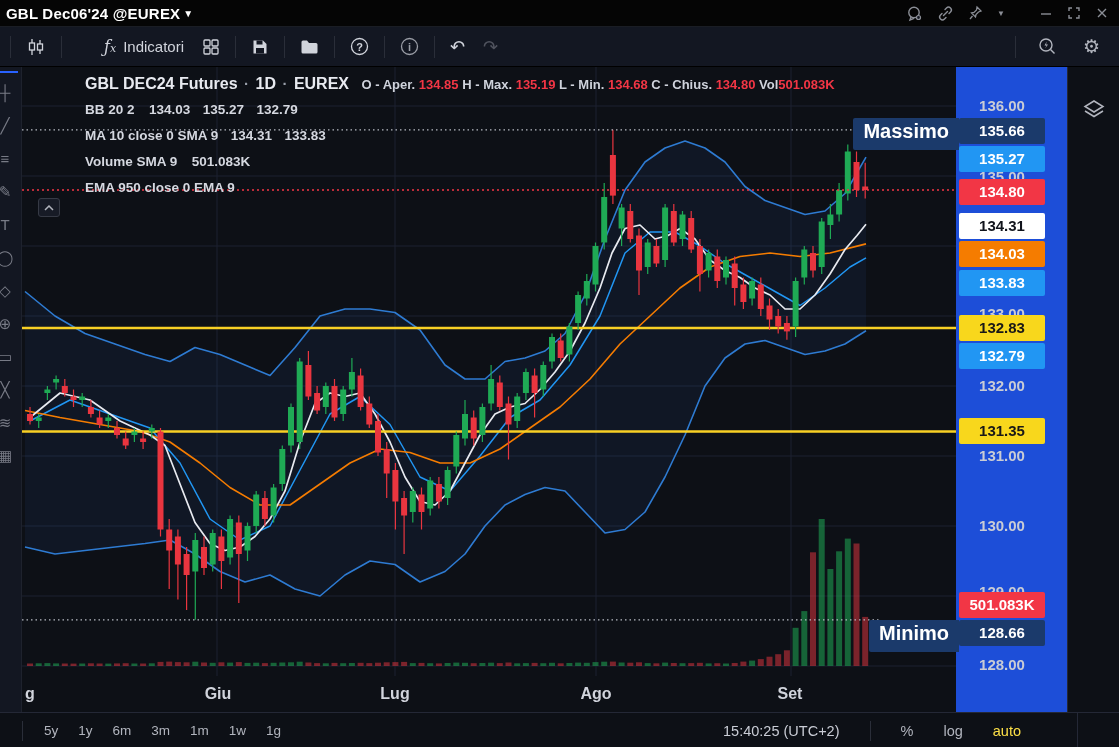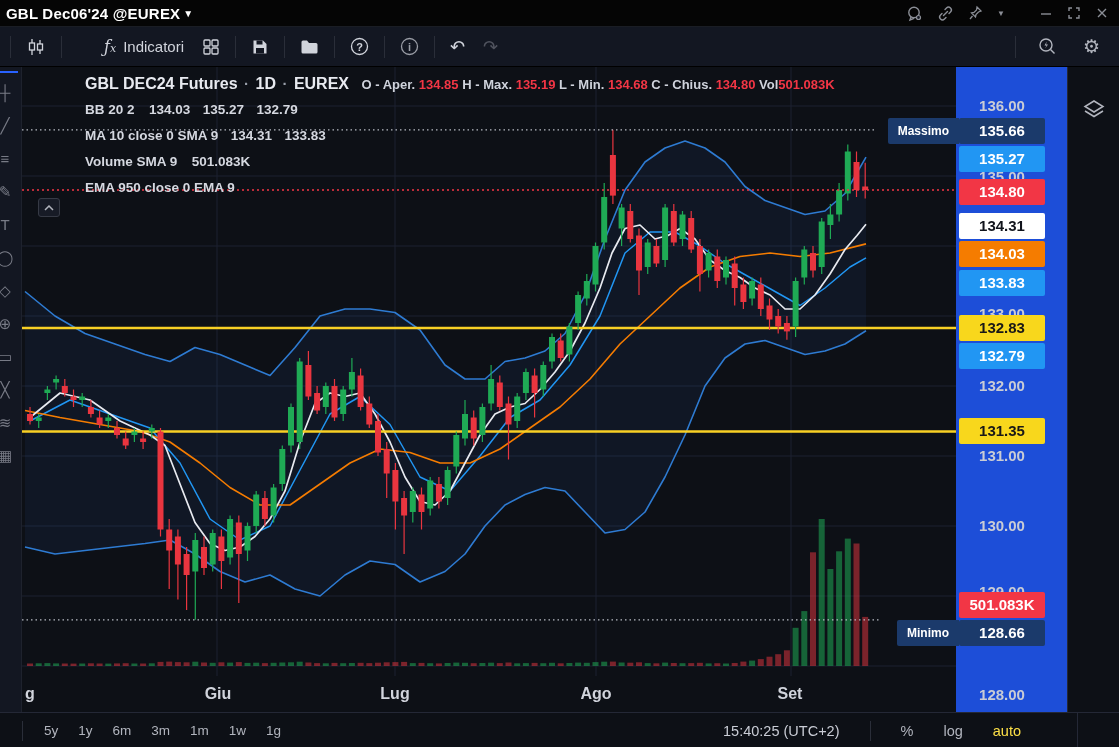--- a/index.html
+++ b/index.html
@@ -48,22 +48,22 @@
   .price-axis{position:absolute;left:956px;top:66px;width:111px;height:646px;background:#1d4ed8;z-index:5;}
   .pl{position:absolute;left:3px;width:86px;height:26px;line-height:26px;text-align:center;
       font-size:15px;font-weight:700;border-radius:2px;color:#fff;}
   .pl-plain{color:#c9ccd5;font-weight:600;background:transparent;z-index:1;}
   .pl-blue{background:#2196f3;z-index:3;}
   .pl-red{background:#f23645;z-index:3;}
   .pl-white{background:#fff;color:#11141c;z-index:3;}
   .pl-orange{background:#f57c00;z-index:3;}
   .pl-yellow{background:#f8d71c;color:#181818;z-index:3;}
   .pl-navy{background:#1b3a6b;z-index:4;}
-  .pl .tag{position:absolute;right:86px;top:0;height:26px;line-height:26px;padding:0 10px;
-    background:#1b3a6b;color:#fff;font-weight:700;font-size:12px;border-radius:2px 0 0 2px;white-space:nowrap;text-align:right;}
+  .pl .tag{position:absolute;right:86px;top:0;height:32px;line-height:26px;padding:0 10px;
+    background:#1b3a6b;color:#fff;font-weight:700;font-size:20px;border-radius:2px 0 0 2px;white-space:nowrap;text-align:right;}
   
   .right-strip{position:absolute;left:1067px;top:66px;width:52px;height:646px;background:#0d1016;
     border-left:1px solid #242836;z-index:6;}
   .layers-btn{position:absolute;left:13px;top:32px;color:#b2b5be;cursor:pointer;}
   
   .time-axis{position:absolute;left:22px;top:676px;width:1045px;height:36px;background:#0d1016;z-index:4;}
   .month{position:absolute;top:9px;transform:translateX(-50%);font-weight:700;font-size:16px;color:#d1d4dc;}
   .ta-gear{position:absolute;left:988px;top:8px;font-size:15px;color:#787b86;cursor:pointer;}
   .scroll-left{position:absolute;left:2px;top:579px;width:18px;height:20px;z-index:7;color:#787b86;cursor:pointer;}
   
@@ -628,21 +628,21 @@
       <div class="pl pl-plain" style="top: 235px;">133.00</div>
       <div class="pl pl-yellow" style="top: 249px;">132.83</div>
       <div class="pl pl-blue" style="top: 277px;">132.79</div>
       <div class="pl pl-plain" style="top: 307px;">132.00</div>
       <div class="pl pl-yellow" style="top: 352px;">131.35</div>
       <div class="pl pl-plain" style="top: 377px;">131.00</div>
       <div class="pl pl-plain" style="top: 447px;">130.00</div>
       <div class="pl pl-plain" style="top: 513px;">129.00</div>
       <div class="pl pl-red" style="top: 526px;">501.083K</div>
       <div class="pl pl-navy" style="top: 554px;">128.66<span class="tag">Minimo</span></div>
-      <div class="pl pl-plain" style="top: 616px;">128.00</div>
+      <div class="pl pl-plain" style="top: 586px;">128.00</div>
     </div>
 
   <div class="right-strip">
     <span class="layers-btn">
       <svg width="26" height="24" viewBox="0 0 26 24">
           <path d="M13 3 L22 8.5 L13 14 L4 8.5 Z" fill="none" stroke="#b2b5be" stroke-width="1.5"></path>
           <path d="M4 13 L13 18.5 L22 13" fill="none" stroke="#b2b5be" stroke-width="1.5"></path>
         </svg>
     </span>
   </div>

